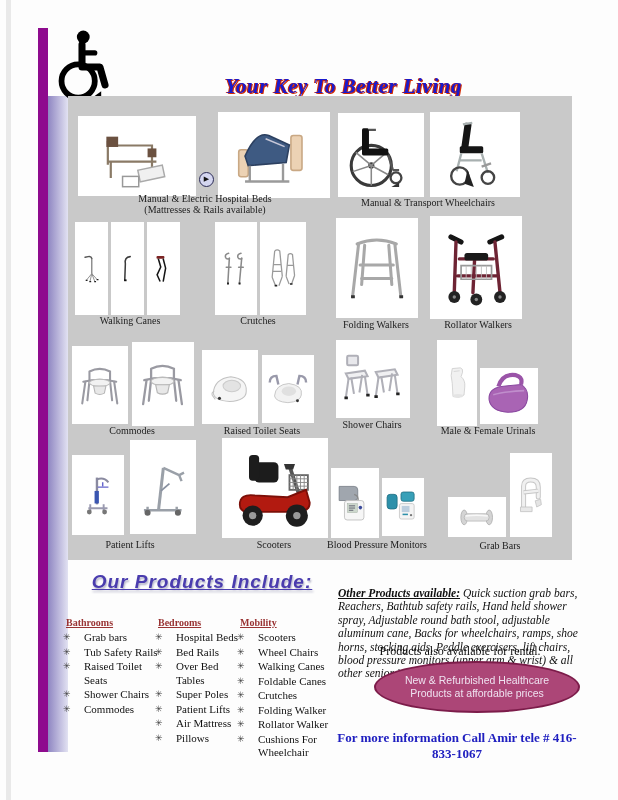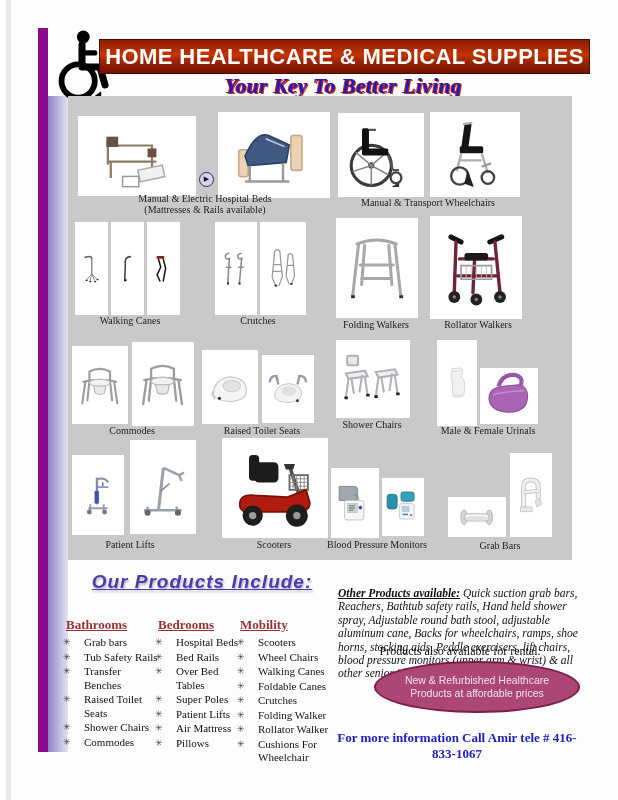--- a/index.html
+++ b/index.html
@@ -31,21 +31,21 @@
         background:#d4d6f0;border:1.5px solid #2a2a55;color:#111111;font-size:7px;
         line-height:12px;text-align:center;cursor:pointer;}
   .script-title{position:absolute;left:66px;top:571px;width:272px;text-align:center;
         font-family:Liberation Sans, sans-serif;font-size:19px;font-weight:bold;font-style:italic;
         letter-spacing:1px;color:var(--script-purple,#4a3cae);text-decoration:underline;
         text-shadow:1px 2px 2px #b4b4c8;}
   .other{position:absolute;left:338px;top:563px;width:246px;font-style:italic;
          font-size:11.5px;line-height:13.4px;color:#101010;margin-top:24px;}
   .other .lead{font-weight:bold;text-decoration:underline;}
   .cat-col{position:absolute;top:617px;}
-  .cat-col h3{margin:0 0 3px 6px;font-size:13px;font-weight:bold;
+  .cat-col h3{margin:0 0 3px 6px;font-size:10px;font-weight:bold;
               color:var(--heading-maroon,#993333);text-decoration:underline;}
   .cat-col ul{list-style:none;margin:0;padding:0;font-size:11px;line-height:13.5px;color:#111111;}
   .cat-col li{position:relative;padding-left:24px;margin-bottom:1px;}
   .cat-col li::before{content:"✳";position:absolute;left:3px;top:0;font-size:9px;color:#444444;}
   .rental{position:absolute;left:340px;top:644px;width:240px;text-align:center;
           font-size:12px;color:#101010;}
   .oval{position:absolute;left:374px;top:661px;width:202px;height:48px;border-radius:50%;
         background:var(--oval-fill,#ac4677);border:2px solid var(--oval-border,#7c1c4a);
         display:flex;flex-direction:column;align-items:center;justify-content:center;
         font-family:"Liberation Sans",sans-serif;font-size:10.5px;
@@ -64,23 +64,20 @@
   <div class="logo">
     <svg viewBox="0 0 100 120" preserveAspectRatio="xMidYMid meet">
       <circle cx="52" cy="13" r="10" fill="#000"></circle>
       <path d="M50 25 L50 60 L78 60 L86 88" stroke="#000" stroke-width="11" fill="none" stroke-linejoin="round" stroke-linecap="round"></path>
       <path d="M50 38 L70 38" stroke="#000" stroke-width="8" stroke-linecap="round"></path>
       <circle cx="44" cy="82" r="26" stroke="#000" stroke-width="9" fill="none"></circle>
       <path d="M80 98 L66 108 L80 108 Z" fill="#000"></path>
     </svg>
   </div>
 
-  <div class="banner">
-    <span>HOME HEALTHCARE &amp; MEDICAL SUPPLIES</span>
-  </div>
   <div class="tagline">Your Key To Better Living</div>
 
   <div class="graybg"></div>
   <div id="product-grid">
       <div>
         <div class="imgbox" style="left: 78px; top: 116px; width: 118px; height: 80px;">
           <svg viewBox="0 0 100 100" preserveAspectRatio="xMidYMid meet">
             <g stroke="#8a7a66" stroke-width="3" fill="none">
               <path d="M10 30 L10 62 M10 36 L70 36 L70 58"></path>
               <path d="M10 58 L76 58 M14 58 L14 80 M70 58 L70 78"></path>
@@ -407,21 +404,20 @@
   <div class="script-title">Our Products Include:</div>
 
   <div class="other"><span class="lead">Other Products available:</span><span> Quick suction grab bars, Reachers, Bathtub safety rails, Hand held shower spray, Adjustable round bath stool, adjustable aluminum cane, Backs for wheelchairs, ramps, shoe horns, stocking aids, Peddle exercisers, lift chairs, blood pressure monitors (upper arm &amp; wrist) &amp; all other senior items.</span></div>
 
   <div id="category-columns">
       <div class="cat-col" style="left: 60px; width: 100px;">
         <h3>Bathrooms</h3>
         <ul>
           <li><span>Grab bars</span></li>
           <li><span>Tub Safety Rails</span></li>
-          <li><span>Transfer Benches</span></li>
           <li><span>Raised Toilet Seats</span></li>
           <li><span>Shower Chairs</span></li>
           <li><span>Commodes</span></li>
         </ul>
       </div>
       <div class="cat-col" style="left: 152px; width: 94px;">
         <h3>Bedrooms</h3>
         <ul>
           <li><span>Hospital Beds</span></li>
           <li><span>Bed Rails</span></li>

